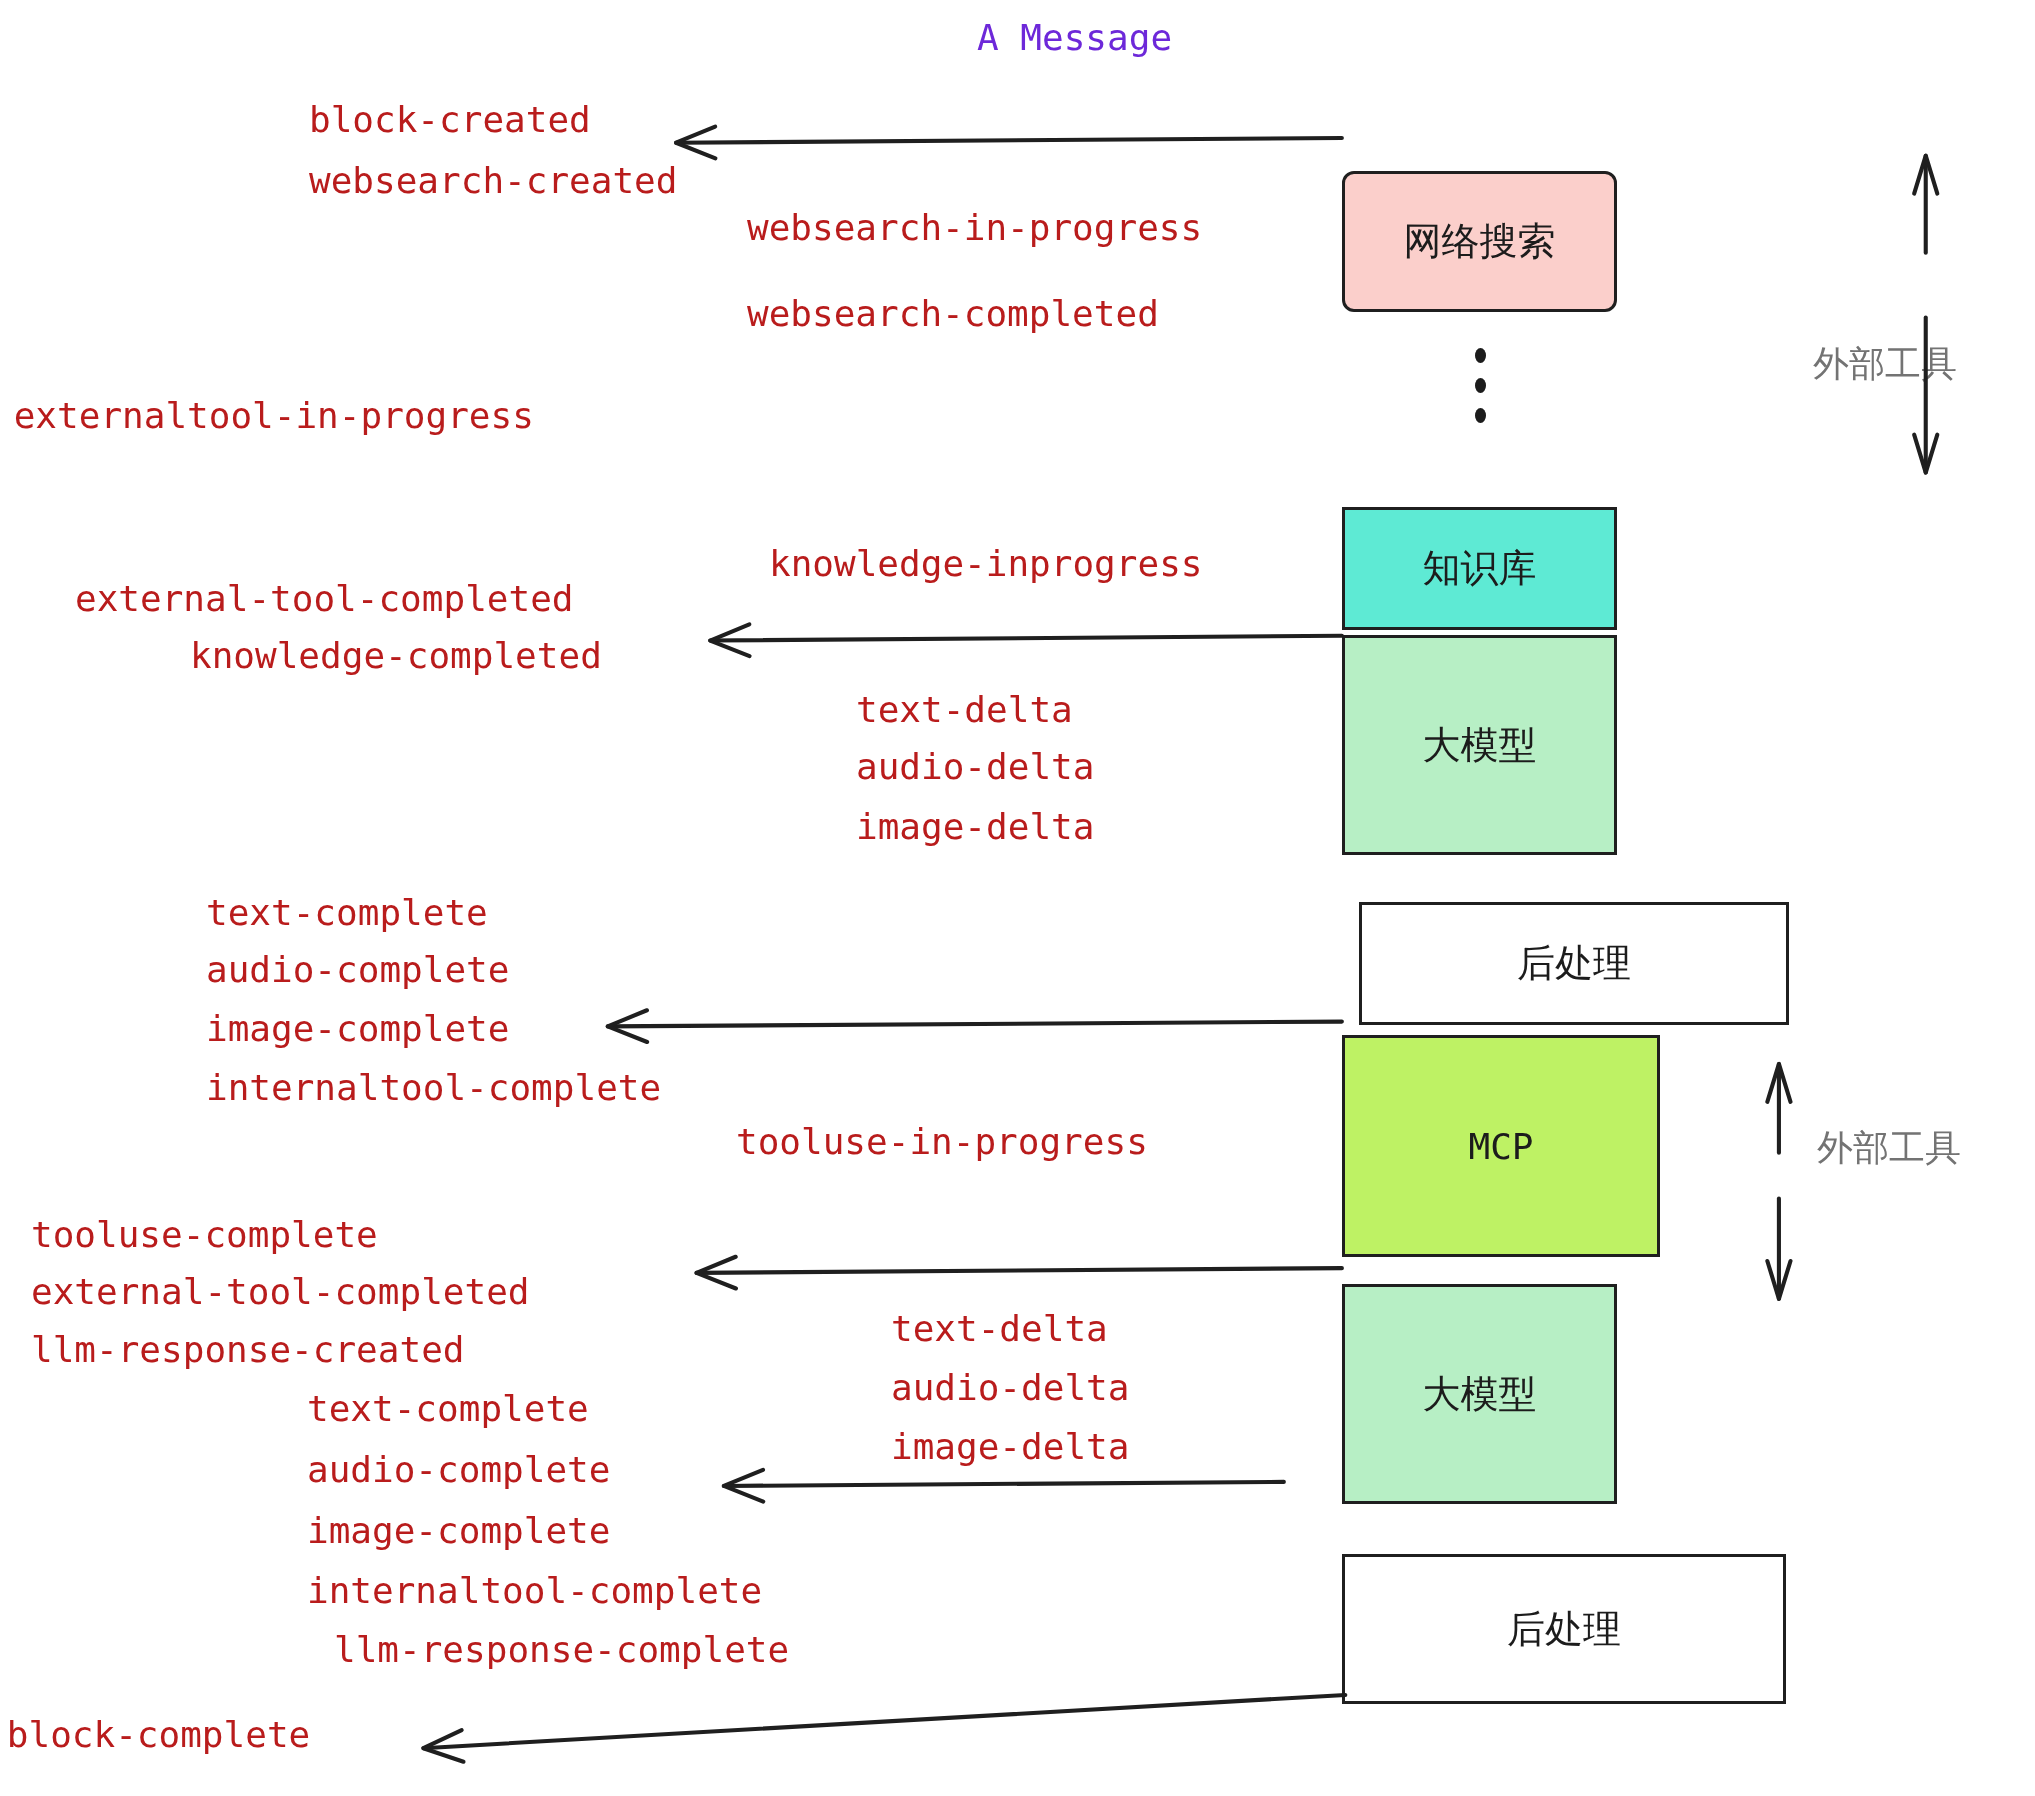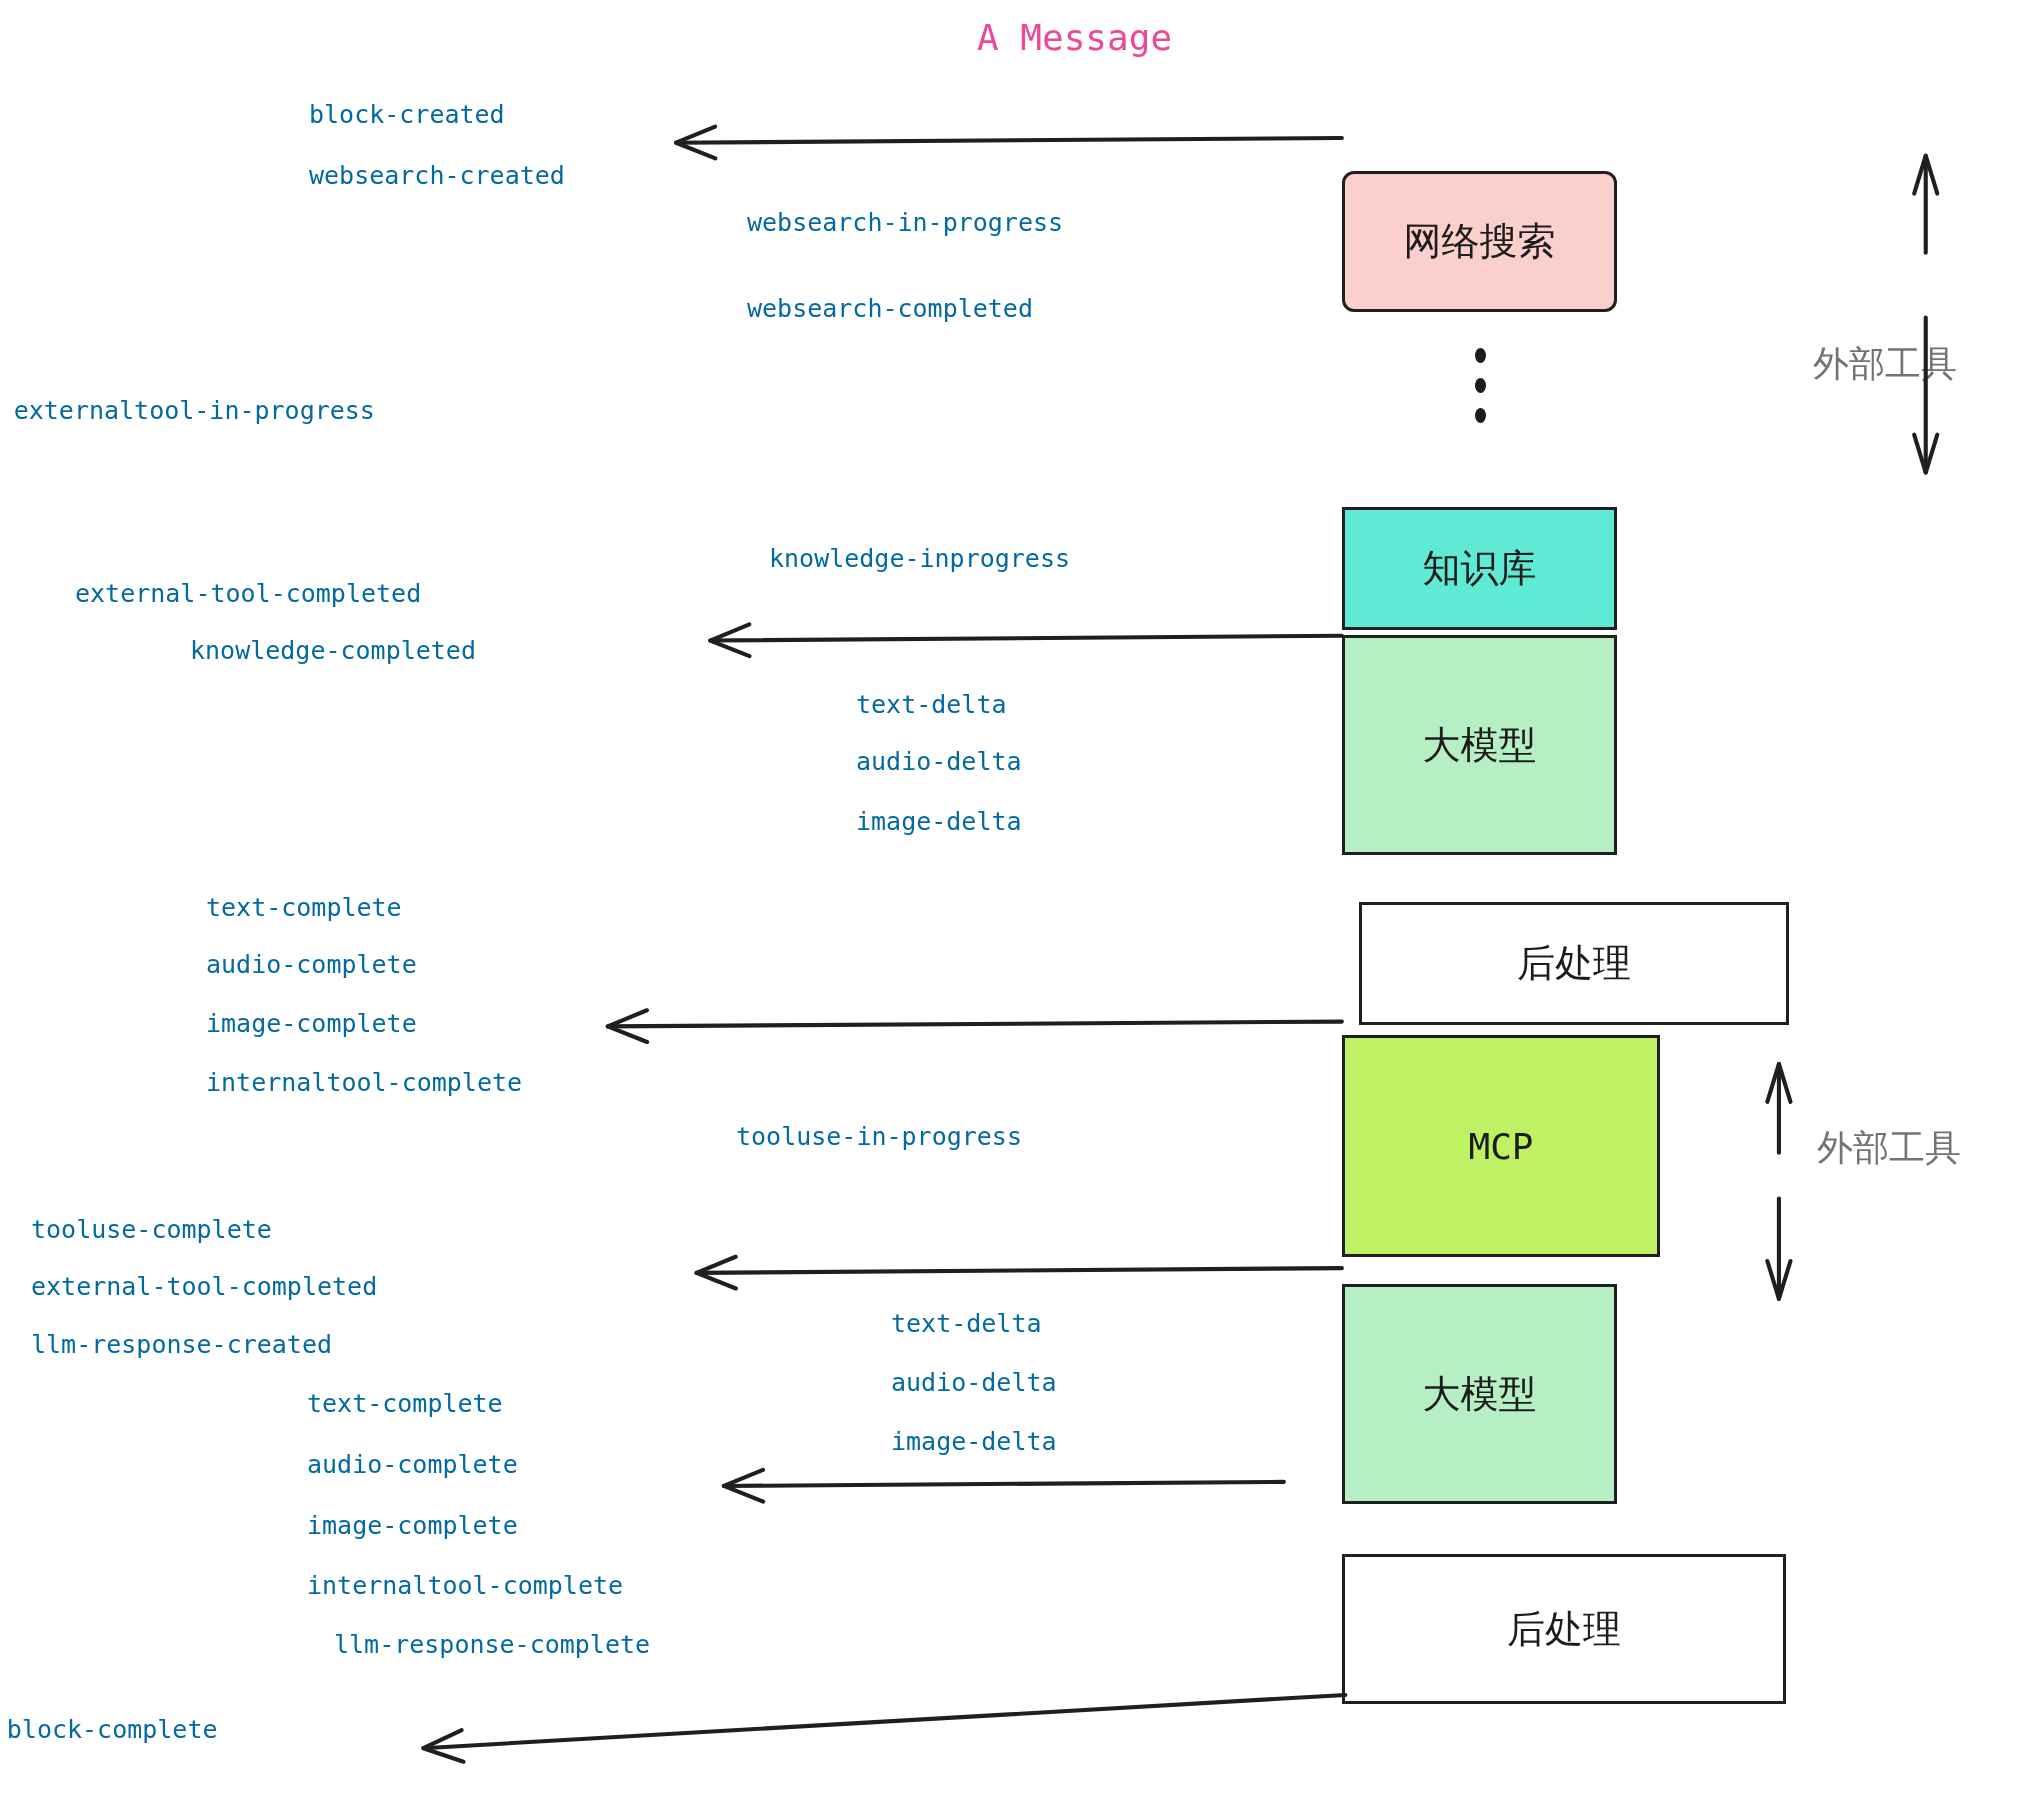--- a/index.html
+++ b/index.html
@@ -19,31 +19,31 @@
     position: absolute;
     left: 0;
     top: 0;
     width: 2035px;
     height: 1796px;
     pointer-events: none;
   }
   .evt {
     position: absolute;
     font-family: "DejaVu Sans Mono", "Liberation Mono", monospace;
-    font-size: 25px;
-    color: #0369a1;
+    font-size: 36px;
+    color: #b91c1c;
     white-space: nowrap;
     letter-spacing: 0px;
     line-height: 1;
   }
   .title {
     position: absolute;
     font-family: "DejaVu Sans Mono", "Liberation Mono", monospace;
     font-size: 36px;
-    color: #ec4899;
+    color: #6d28d9;
     white-space: nowrap;
   }
   .box {
     position: absolute;
     box-sizing: border-box;
     border: 3.4px solid #1f1f1f;
     display: flex;
     align-items: center;
     justify-content: center;
     font-family: "DejaVu Sans", "Liberation Sans", sans-serif;

